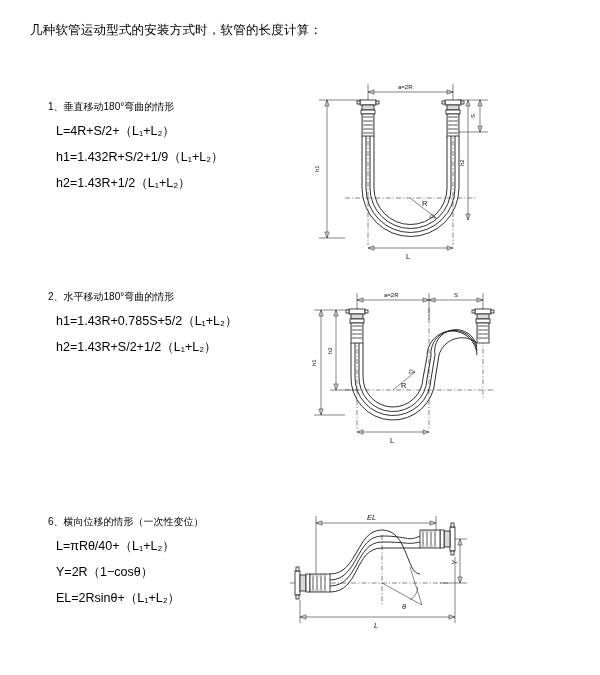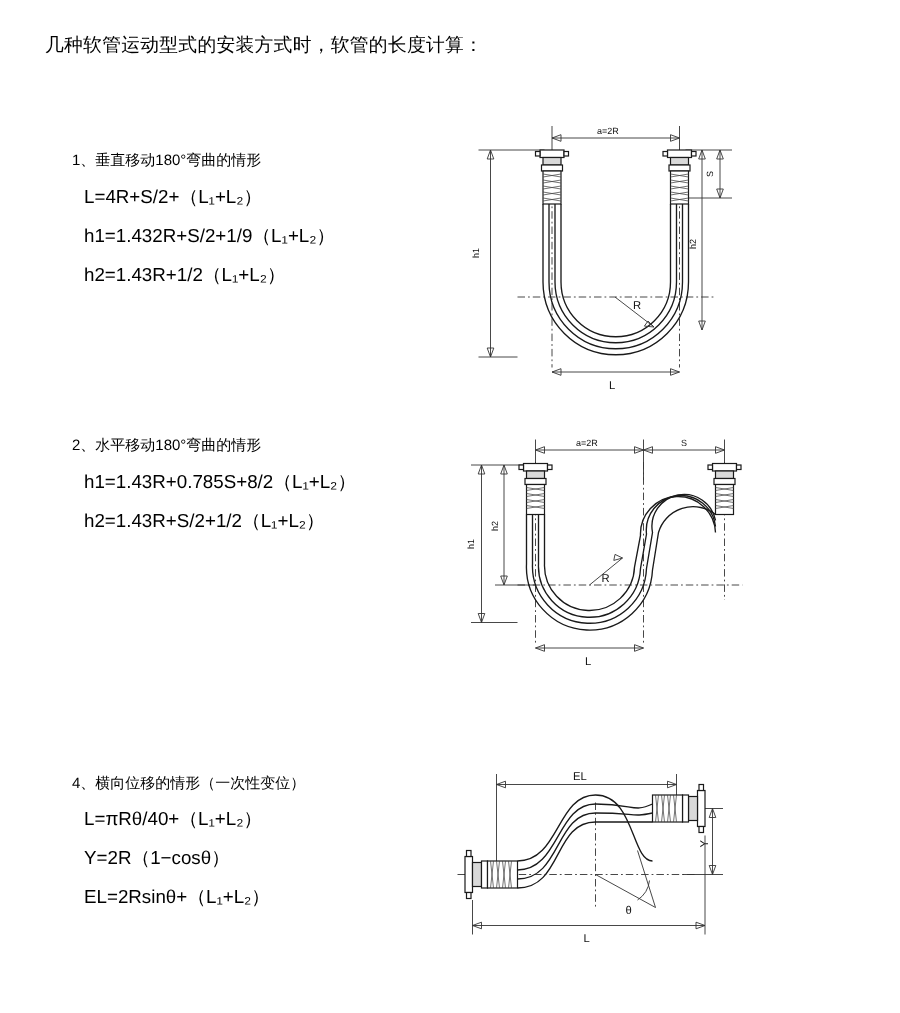--- a/index.html
+++ b/index.html
@@ -53,21 +53,21 @@
     font-size: 12.5px;
     margin: 0 0 9px 8px;
     white-space: nowrap;
   }
   .figure {
     position: absolute;
     top: 0;
   }
   .fig1 { left: 305px; top: -30px; }
   .fig2 { left: 305px; top: -10px; }
-  .fig3 { left: 285px; top: -10px; }
+  .fig3 { left: 270px; top: -10px; font-style: italic; }
   svg { display: block; }
   .ln { stroke: #1a1a1a; stroke-width: 0.9; fill: none; }
   .thin { stroke: #333; stroke-width: 0.6; fill: none; }
   .dash { stroke: #333; stroke-width: 0.6; fill: none; stroke-dasharray: 5 2 1.2 2; }
   .hatch { stroke: #444; stroke-width: 0.5; }
   .fillgray { fill: #d9d9d9; stroke: #1a1a1a; stroke-width: 0.8; }
   .fillwhite { fill: #ffffff; stroke: #1a1a1a; stroke-width: 0.8; }
   .dimtxt {
     font-family: "Liberation Sans", sans-serif;
     font-size: 6px;
@@ -173,21 +173,21 @@
         <path class="thin" d="M63 178 l6 -2.2 v4.4 z" fill="#333"></path>
         <path class="thin" d="M148 178 l-6 -2.2 v4.4 z" fill="#333"></path>
         <text class="dimtxt big" x="101" y="189">L</text>
       </svg>
     </div>
   </div>
 
   <div class="section sec2">
     <div class="text-col">
       <div class="sec-title">2、水平移动180°弯曲的情形</div>
-      <div class="formula">h1=1.43R+0.785S+8/2（L₁+L₂）</div>
+      <div class="formula">h1=1.43R+0.785S+5/2（L₁+L₂）</div>
       <div class="formula">h2=1.43R+S/2+1/2（L₁+L₂）</div>
     </div>
 
     <div class="figure fig2">
       <svg width="200" height="180" viewBox="0 0 200 180">
 
         <line class="thin" x1="52" y1="20" x2="124" y2="20"></line>
         <path class="thin" d="M52 20 l6 -2.2 v4.4 z" fill="#333"></path>
         <path class="thin" d="M124 20 l-6 -2.2 v4.4 z" fill="#333"></path>
         <text class="dimtxt" x="79" y="17">a=2R</text>
@@ -261,21 +261,21 @@
         <line class="thin" x1="52" y1="152" x2="124" y2="152"></line>
         <path class="thin" d="M52 152 l6 -2.2 v4.4 z" fill="#333"></path>
         <path class="thin" d="M124 152 l-6 -2.2 v4.4 z" fill="#333"></path>
         <text class="dimtxt big" x="85" y="163">L</text>
       </svg>
     </div>
   </div>
 
   <div class="section sec3">
     <div class="text-col">
-      <div class="sec-title">4、横向位移的情形（一次性变位）</div>
+      <div class="sec-title">6、横向位移的情形（一次性变位）</div>
       <div class="formula">L=πRθ/40+（L₁+L₂）</div>
       <div class="formula">Y=2R（1−cosθ）</div>
       <div class="formula">EL=2Rsinθ+（L₁+L₂）</div>
     </div>
 
     <div class="figure fig3">
       <svg width="210" height="130" viewBox="0 0 210 130">
 
         <line class="thin" x1="46" y1="18" x2="166" y2="18"></line>
         <path class="thin" d="M46 18 l6 -2.2 v4.4 z" fill="#333"></path>

